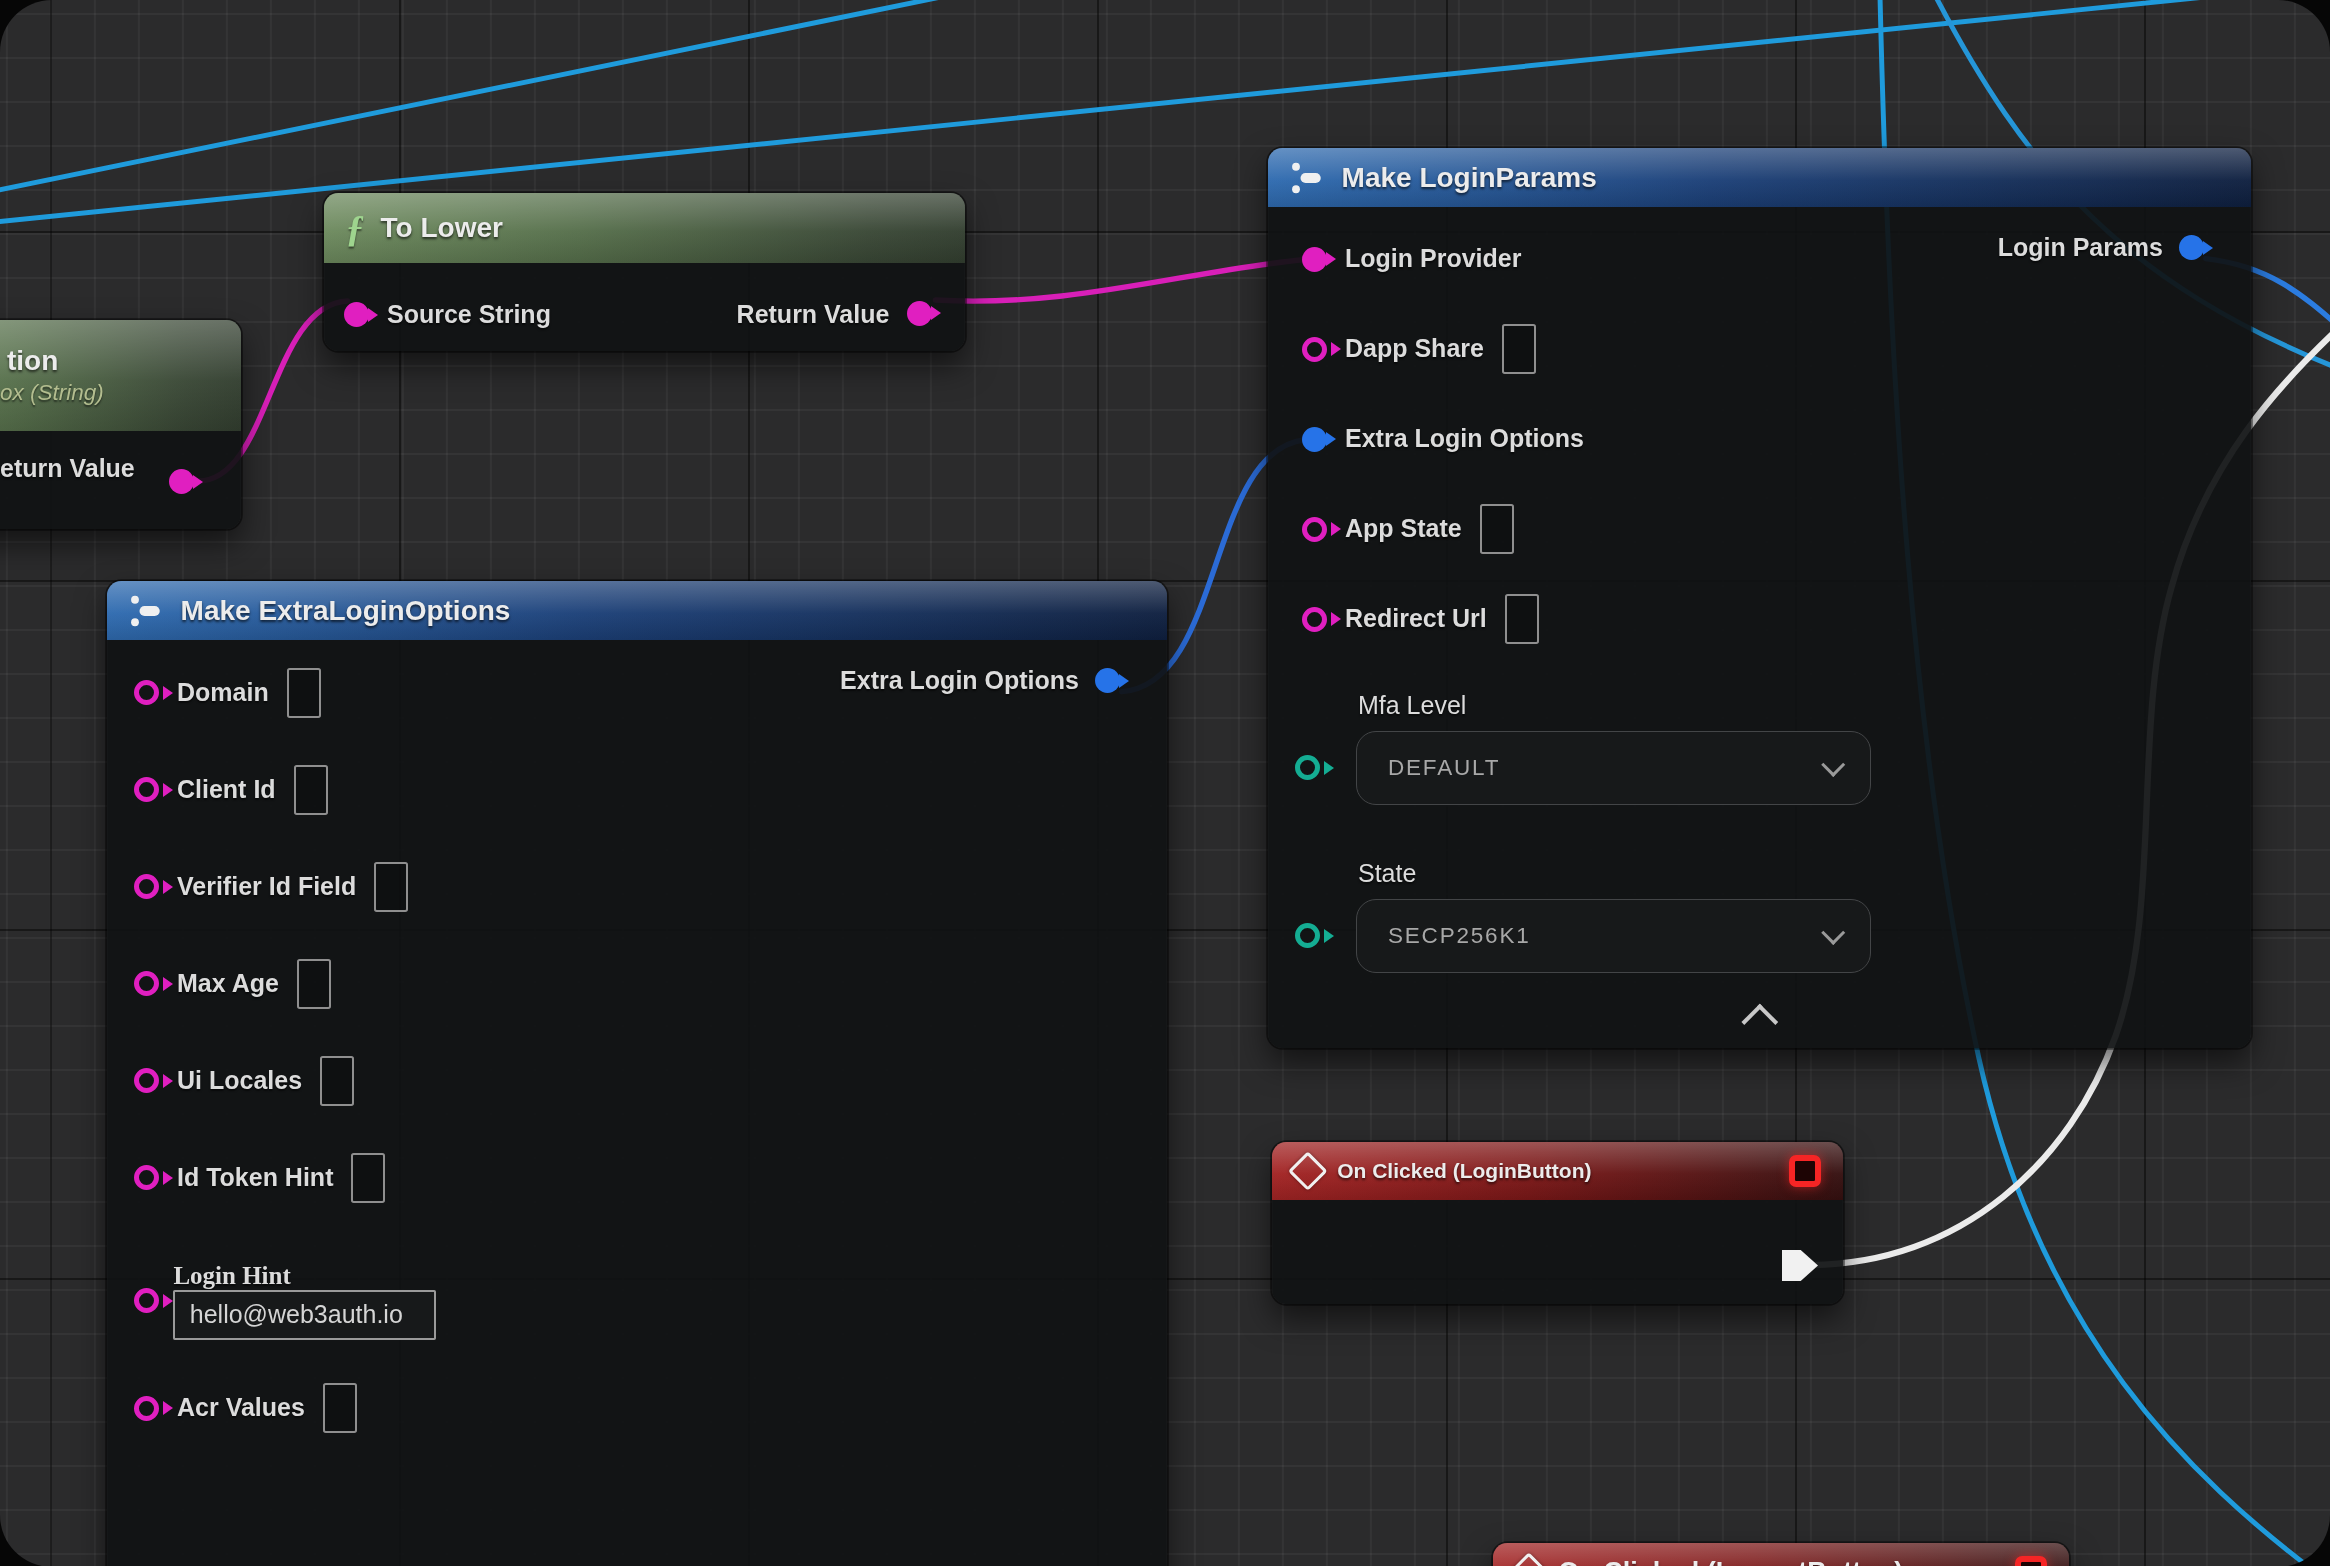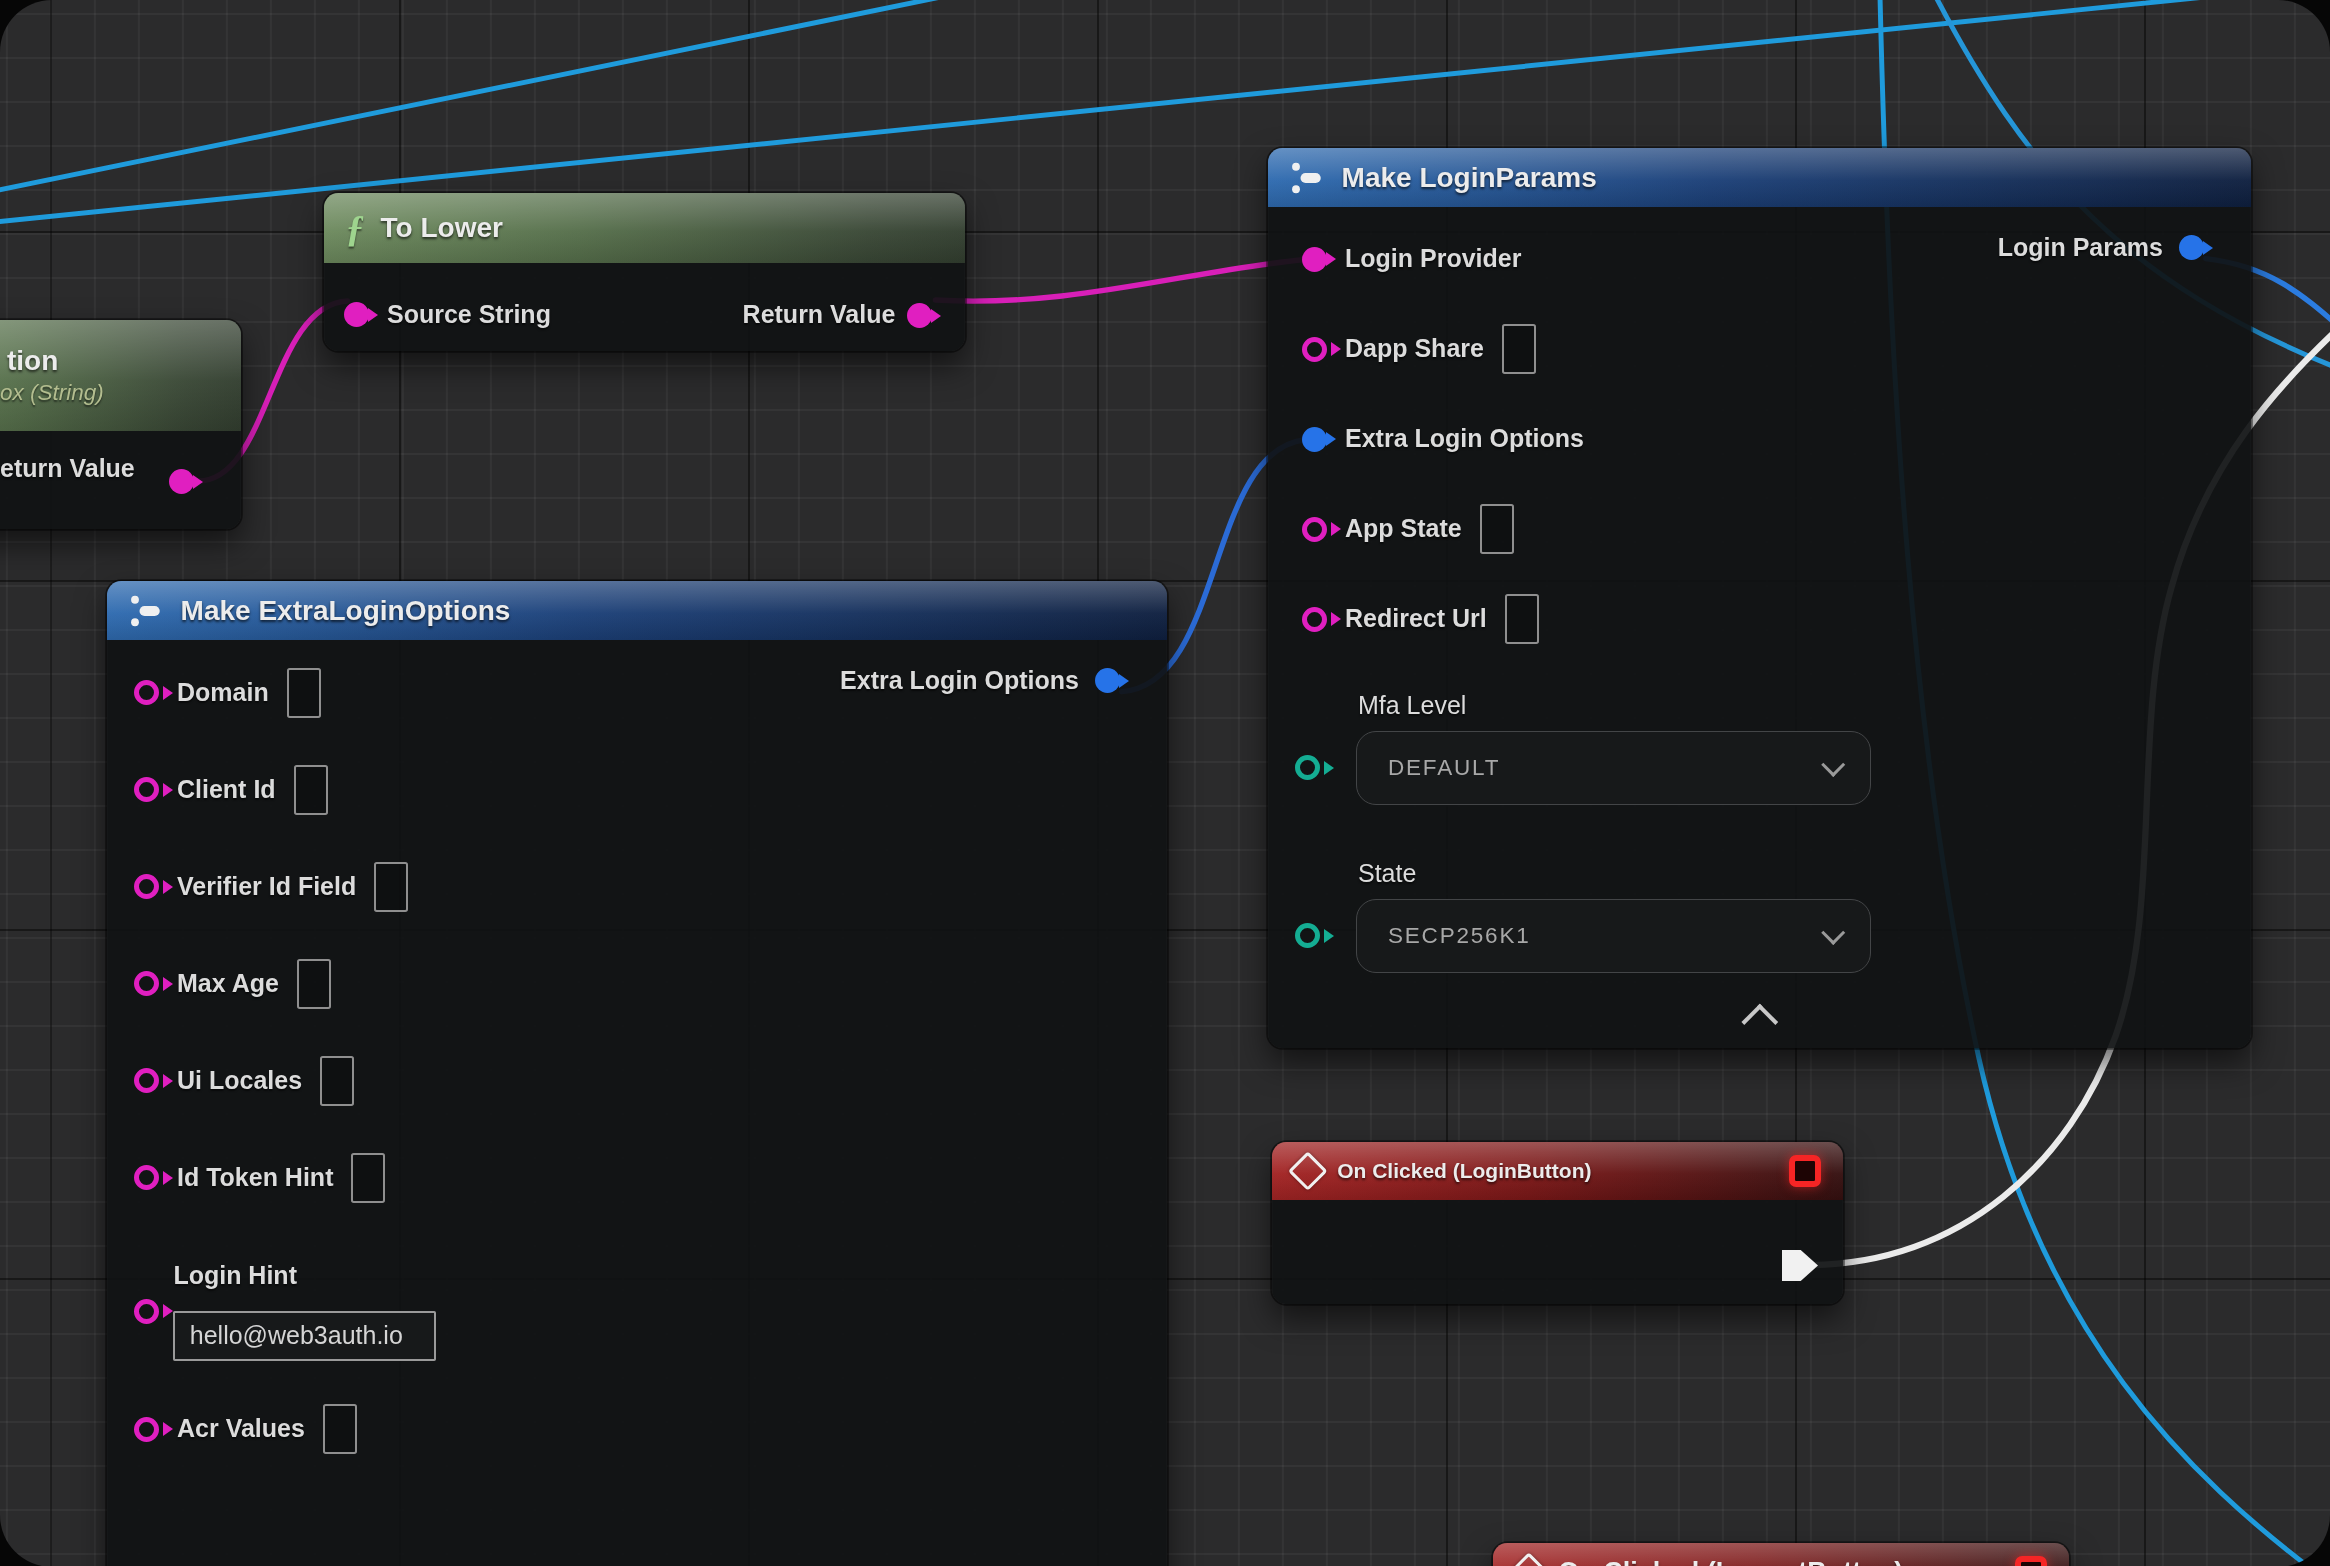--- a/index.html
+++ b/index.html
@@ -103,21 +103,21 @@
   <div class="node" style="left:324px;top:193px;width:641px;height:158px;">
     <div class="hdr hdr-green" style="height:70px;">
       <span class="ficon"></span>
       <span class="ntitle">To Lower</span>
     </div>
     <div style="display:flex;align-items:center;justify-content:space-between;height:103px;padding:0 20px 0 20px;">
       <div style="display:flex;align-items:center;gap:18px;">
         <div class="pin filled magenta"></div>
         <div class="plbl">Source String</div>
       </div>
-      <div style="display:flex;align-items:flex-end;gap:12px;padding-right:12.6px;">
+      <div style="display:flex;align-items:flex-start;gap:18px;padding-right:12.6px;">
         <div class="plbl">Return Value</div>
         <div class="pin filled magenta"></div>
       </div>
     </div>
   </div>
 
   <div class="node" style="left:107px;top:581px;width:1060px;height:1013px;">
     <div class="hdr hdr-blue">
       <svg class="struct-icon" viewBox="0 0 24 24">
         <circle cx="4" cy="4.5" r="2.6" fill="#f0f0f0"></circle>
@@ -153,21 +153,21 @@
         <div class="valbox"></div>
       </div>
       <div class="prow">
         <div class="pin hollow magenta"></div>
         <div class="plbl">Id Token Hint</div>
         <div class="valbox"></div>
       </div>
       <div style="display:flex;align-items:center;gap:14.4px;padding-left:27px;margin-top:36px;">
         <div class="pin hollow magenta"></div>
         <div style="display:flex;flex-direction:column;gap:0;">
-          <div class="plbl" style="margin-bottom:21px;">Login Hint</div>
+          <div class="plbl" style="margin-bottom:0;font-family:Liberation Serif, serif;">Login Hint</div>
           <div class="textbox" style="width:263px;">hello@web3auth.io</div>
         </div>
       </div>
       <div class="prow" style="margin-top:20px;">
         <div class="pin hollow magenta"></div>
         <div class="plbl">Acr Values</div>
         <div class="valbox"></div>
       </div>
     </div>
     <div class="outrow" style="top:86px;right:47px;">

